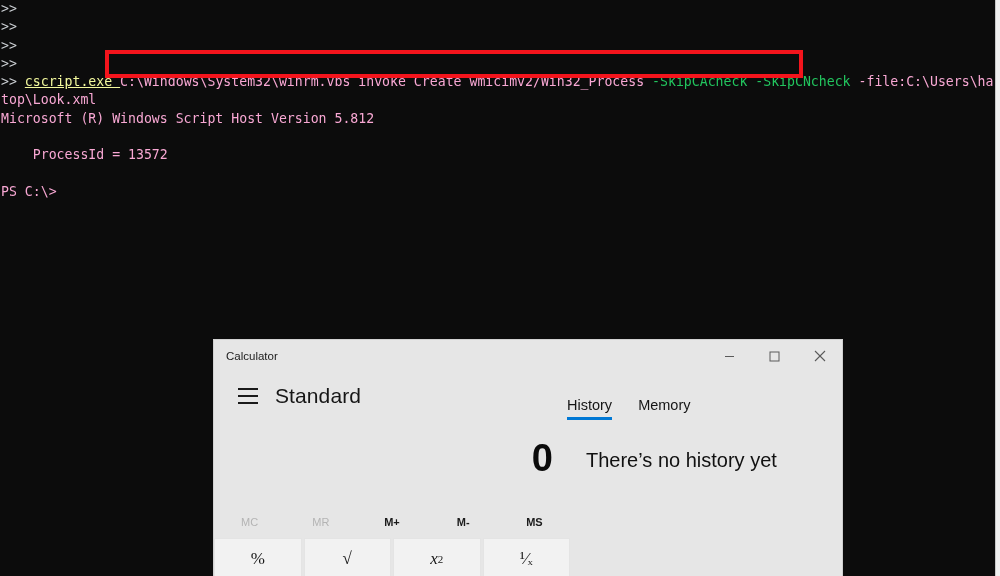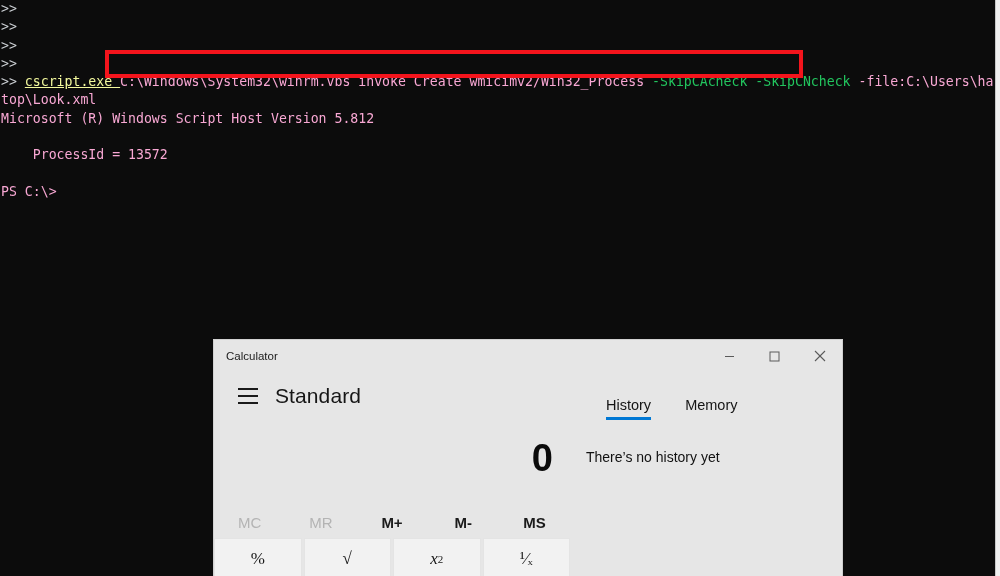--- a/index.html
+++ b/index.html
@@ -120,24 +120,24 @@
   .mode-title {
     font-size: 21px;
     color: #161616;
     margin-left: 17px;
     font-weight: normal;
     letter-spacing: 0.1px;
   }
 
   .hm-tabs {
     position: absolute;
-    left: 392px;
+    left: 353px;
     bottom: 0px;
     display: flex;
-    gap: 34px;
+    gap: 26px;
     align-items: center;
   }
   .hm-tab {
     font-size: 14.5px;
     color: #151515;
     padding-bottom: 7px;
     position: relative;
   }
   .hm-tab.active::after {
     content: "";
@@ -167,35 +167,35 @@
     font-family: "Liberation Sans", sans-serif;
   }
   .history-pane {
     flex: 1;
     position: relative;
   }
   .history-empty {
     position: absolute;
     left: 16px;
     top: 29px;
-    font-size: 14px;
+    font-size: 20px;
     color: #111111;
     text-align: right;
   }
 
   
   .mem-row {
     display: flex;
     width: 356px;
     height: 30px;
   }
   .mem-btn {
     flex: 1;
     display: flex; align-items: center; justify-content: center;
-    font-size: 15px;
+    font-size: 11px;
     font-weight: bold;
     color: #1b1b1b;
   }
   .mem-btn.disabled { color: #b4b4b4; font-weight: normal; }
 
   
   .keypad {
     width: 356px;
     display: flex;
     flex-direction: column;

